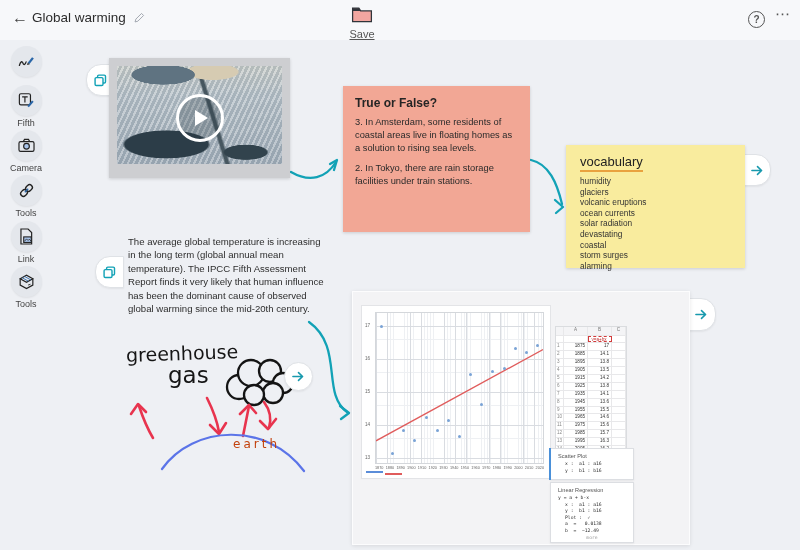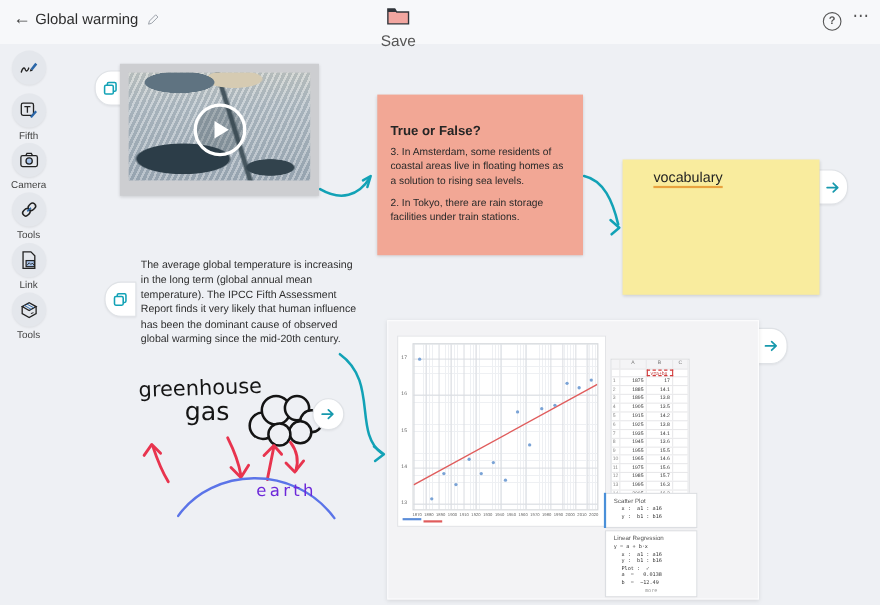--- a/index.html
+++ b/index.html
@@ -4,21 +4,21 @@
 <style>
   html,body{margin:0;padding:0;}
   body{width:800px;height:550px;background:#eef0f4;font-family:"Liberation Sans",sans-serif;overflow:hidden;position:relative;}
   .abs{position:absolute;}
   
   .header{position:absolute;top:0;left:0;width:800px;height:40px;background:#f7f8fa;}
   .back{position:absolute;left:12px;top:9px;font-size:16px;color:#444;cursor:pointer;}
   .title-wrap{position:absolute;left:32px;top:10px;display:flex;align-items:center;gap:7px;}
   .doc-title{font-size:13.5px;color:#2c2c2c;}
   .save-wrap{position:absolute;left:338px;top:6px;width:48px;text-align:center;cursor:pointer;}
-  .save-label{font-size:14px;color:#555;margin-top:1px;}
+  .save-label{font-size:11px;color:#555;margin-top:1px;text-decoration:underline;}
   .help{position:absolute;left:748px;top:11px;width:15px;height:15px;border:1.4px solid #555;border-radius:50%;
         font-size:10px;color:#555;text-align:center;line-height:15px;font-weight:bold;}
   .more{position:absolute;left:775px;top:5px;font-size:15px;color:#555;letter-spacing:1px;}
   
   .tool{position:absolute;left:8px;width:36px;text-align:center;}
   .tool-circle{width:31px;height:31px;margin:0 auto;border-radius:50%;background:#e4e7ec;
                display:flex;align-items:center;justify-content:center;box-shadow:0 1px 2px rgba(0,0,0,.07);}
   .tool-label{font-size:9px;color:#444;margin-top:2px;}
   
   .pill{position:absolute;background:#fff;border:1px solid #dfe2e6;box-shadow:0 1px 2px rgba(0,0,0,.06);
@@ -36,33 +36,33 @@
       radial-gradient(ellipse 80px 26px at 30% 80%, #2c3d48 0 52%, transparent 55%),
       radial-gradient(ellipse 44px 15px at 78% 88%, #32434d 0 48%, transparent 52%),
       linear-gradient(73deg, transparent 55%, #46565f 56% 57.3%, transparent 58.5%),
       repeating-linear-gradient(115deg,rgba(255,255,255,.25) 0 2px, rgba(90,110,125,.18) 2px 5px),
       linear-gradient(180deg,#c9cdc9 0%,#b8c2c9 30%,#aeb9c2 65%,#a3afba 100%);}
   .play-btn{position:absolute;left:50%;top:50%;transform:translate(-50%,-50%);width:42px;height:42px;border-radius:50%;
             border:3px solid #fff;background:rgba(45,58,68,.25);display:flex;align-items:center;justify-content:center;}
   .play-tri{width:0;height:0;border-left:13px solid #fff;border-top:8px solid transparent;border-bottom:8px solid transparent;margin-left:4px;}
   
   .tf-note{position:absolute;left:343px;top:86px;width:187px;height:146px;background:#f2a795;
-           box-shadow:0 1px 3px rgba(0,0,0,.15);padding:26px 12px;box-sizing:border-box;}
+           box-shadow:0 1px 3px rgba(0,0,0,.15);padding:10px 12px;box-sizing:border-box;}
   .tf-title{font-size:12px;font-weight:bold;color:#252525;margin-bottom:6px;}
   .tf-item{font-size:9.3px;line-height:12.8px;color:#2a2a2a;margin-bottom:8px;}
   .vocab-note{position:absolute;left:566px;top:145px;width:179px;height:123px;background:#f9ec9e;
-              box-shadow:0 1px 3px rgba(0,0,0,.15);padding:7px 28px;box-sizing:border-box;}
+              box-shadow:0 1px 3px rgba(0,0,0,.15);padding:7px 14px;box-sizing:border-box;}
   .vocab-title{font-size:13px;color:#222;display:inline-block;border-bottom:2px solid #e9a23f;padding-bottom:1px;margin-bottom:4px;}
   .vocab-word{font-size:8.3px;line-height:10.6px;color:#333;}
   
   .text-block{position:absolute;left:128px;top:235px;width:202px;font-size:9.6px;line-height:13.4px;color:#2e2e2e;}
   
   .gh1{position:absolute;left:126px;top:342px;font-size:19px;color:#151515;font-family:"DejaVu Sans",sans-serif;transform:rotate(-2deg);}
   .gh2{position:absolute;left:168px;top:362px;font-size:23px;color:#151515;font-family:"DejaVu Sans",sans-serif;}
-  .earth-label{position:absolute;left:233px;top:437px;font-size:15px;color:#6d28d9;letter-spacing:3px;font-family:"DejaVu Sans",sans-serif;}
+  .earth-label{position:absolute;left:233px;top:437px;font-size:12px;color:#c2410c;letter-spacing:3px;font-family:"DejaVu Sans",sans-serif;}
   
   .chart-panel{position:absolute;left:352px;top:291px;width:336px;height:252px;background:#f3f3f5;
                border:1px solid #fcfcfd;box-shadow:0 1px 4px rgba(0,0,0,.10);}
   .plot-card{position:absolute;left:8px;top:13px;width:190px;height:174px;background:#fff;border:1px solid #e3e4e7;box-sizing:border-box;}
   .plot-area{position:absolute;left:13px;top:6px;width:169px;height:152px;border:1px solid #d4d7db;box-sizing:border-box;
     background-image:
       repeating-linear-gradient(to right, #d9dce1 0 0.7px, transparent 0.7px 11.3px),
       repeating-linear-gradient(to bottom, #d9dce1 0 0.7px, transparent 0.7px 33px),
       repeating-linear-gradient(to right, #eef0f3 0 0.5px, transparent 0.5px 2.85px),
       repeating-linear-gradient(to bottom, #eef0f3 0 0.5px, transparent 0.5px 6.6px);
@@ -214,20 +214,31 @@
     </div>
 </div>
 
 <div class="pill pill-right" style="left:744px;top:154px;width:25px;height:30px;">
   <svg width="15" height="13" viewBox="0 0 16 14">
     <path d="M2 7h10M8 2.8L12.4 7 8 11.2" fill="none" stroke="#1799ad" stroke-width="1.7" stroke-linecap="round" stroke-linejoin="round"></path>
   </svg>
 </div>
 <div class="vocab-note">
   <div class="vocab-title">vocabulary</div>
+  <div id="vocab-list">
+      <div class="vocab-word">humidity</div>
+      <div class="vocab-word">glaciers</div>
+      <div class="vocab-word">volcanic eruptions</div>
+      <div class="vocab-word">ocean currents</div>
+      <div class="vocab-word">solar radiation</div>
+      <div class="vocab-word">devastating</div>
+      <div class="vocab-word">coastal</div>
+      <div class="vocab-word">storm surges</div>
+      <div class="vocab-word">alarming</div>
+    </div>
 </div>
 
 <div class="pill pill-left" style="left:95px;top:256px;width:27px;height:30px;">
   <svg width="15" height="15" viewBox="0 0 18 18">
     <rect x="5.5" y="2.5" width="9.5" height="9.5" rx="1.5" fill="none" stroke="#12a2b6" stroke-width="1.7"></rect>
     <rect x="2.5" y="5.5" width="9.5" height="9.5" rx="1.5" fill="#fff" stroke="#12a2b6" stroke-width="1.7"></rect>
   </svg>
 </div>
 <div class="text-block">The average global temperature is increasing in the long term (global annual mean temperature). The IPCC Fifth Assessment Report finds it very likely that human influence has been the dominant cause of observed global warming since the mid-20th century.</div>
 

